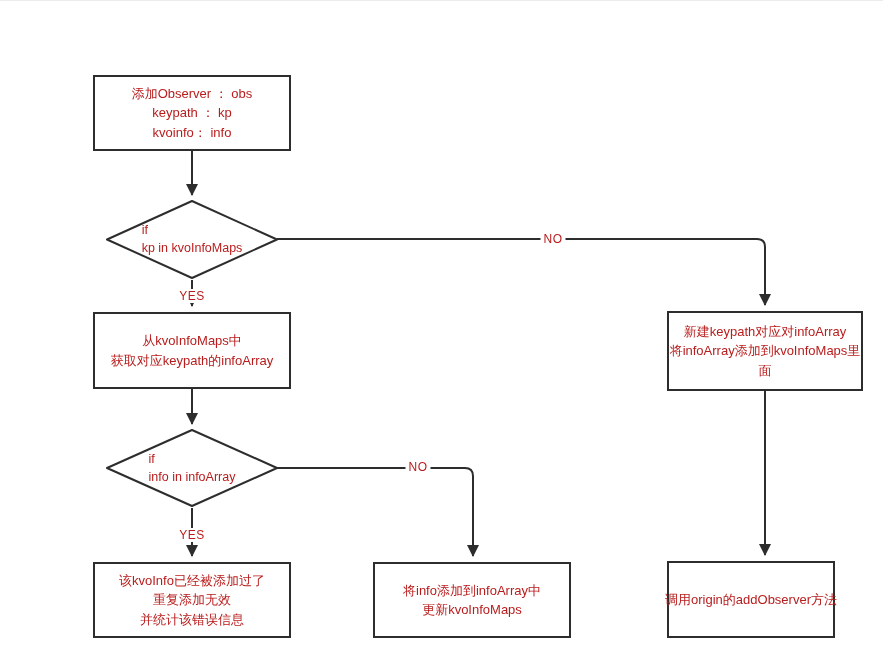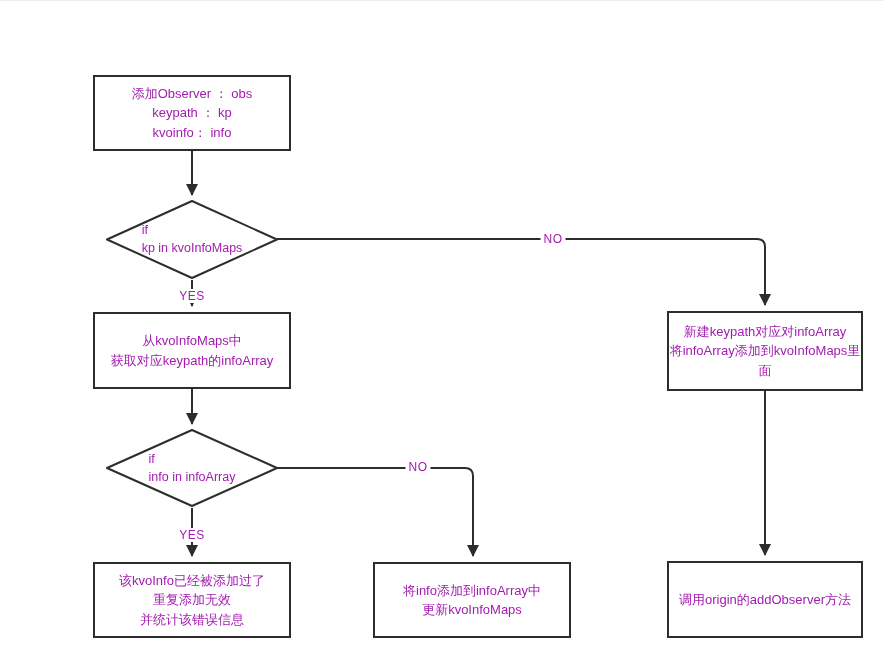--- a/index.html
+++ b/index.html
@@ -6,21 +6,21 @@
     margin: 0;
     padding: 0;
     background: #ffffff;
   }
   .canvas {
     position: relative;
     width: 883px;
     height: 658px;
     background: #ffffff;
     font-family: "Liberation Sans", sans-serif;
-    color: #a21caf;
+    color: #b91c1c;
     overflow: hidden;
     border-top: 1px solid #ececec;
   }
   svg.connector-layer {
     position: absolute;
     left: 0;
     top: 0;
     width: 883px;
     height: 658px;
   }
@@ -37,21 +37,21 @@
     font-size: 13px;
     line-height: 1.5;
   }
   .node span { display: block; white-space: nowrap; }
 
   #node-start   { left: 93px;  top: 74px;  width: 198px; height: 76px; }
   #node-get     { left: 93px;  top: 311px; width: 198px; height: 77px; }
   #node-dup     { left: 93px;  top: 561px; width: 198px; height: 76px; }
   #node-add     { left: 373px; top: 561px; width: 198px; height: 76px; }
   #node-new     { left: 667px; top: 310px; width: 196px; height: 80px; }
-  #node-call    { left: 667px; top: 560px; width: 196px; height: 77px; }
+  #node-call    { left: 667px; top: 560px; width: 168px; height: 77px; }
 
   .diamond-label {
     position: absolute;
     transform: translate(-50%, -50%);
     text-align: left;
     font-size: 12.5px;
     line-height: 1.4;
     pointer-events: none;
   }
   #label-d1 { left: 192px; top: 238px; }

